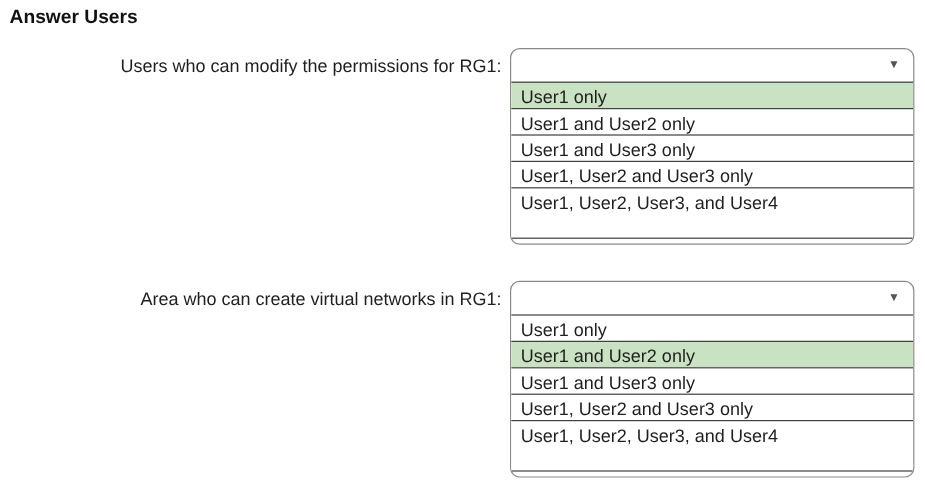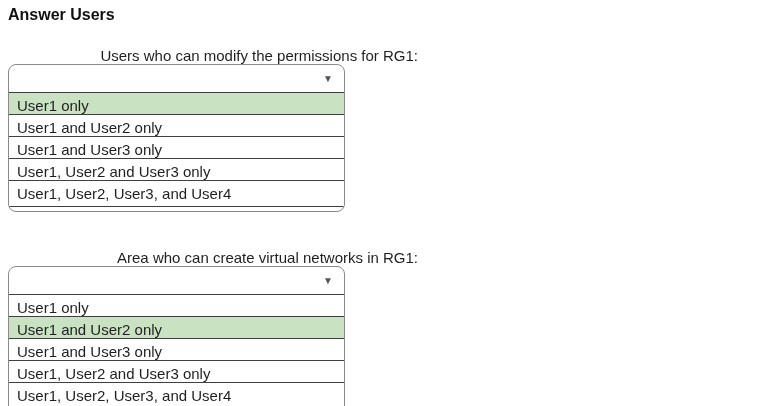--- a/index.html
+++ b/index.html
@@ -23,21 +23,20 @@
   h1.answer-area{
     font-size:16px;
     font-weight:bold;
     margin:0;
     line-height:20px;
     color:#111;
   }
   .question{
     display:flex;
     align-items:flex-start;
-    flex-direction:column;
   }
   .question.q1{margin-top:15px;}
   .question.q2{margin-top:30px;}
   .q-label{
     width:417px;
     text-align:right;
     padding-right:7px;
     padding-top:7px;
     white-space:nowrap;
   }
@@ -75,21 +74,21 @@
     height:22px;
     line-height:25px;
     padding-left:8px;
     border-top:1px solid var(--row-border);
     background:#fff;
     white-space:nowrap;
     overflow:hidden;
   }
   .option:last-child{
     border-bottom:1px solid var(--row-border);
-    height:27px;
+    height:43px;
   }
   .option.selected{
     background:var(--green);
   }
 </style>
 </head>
 <body>
 
 <div class="page">
 

